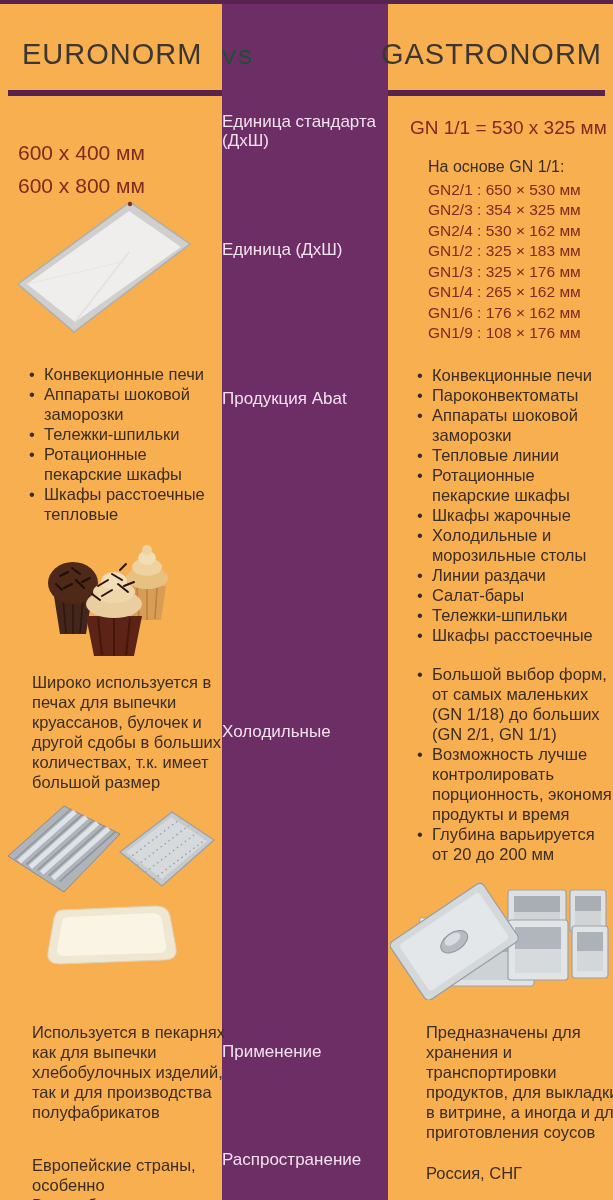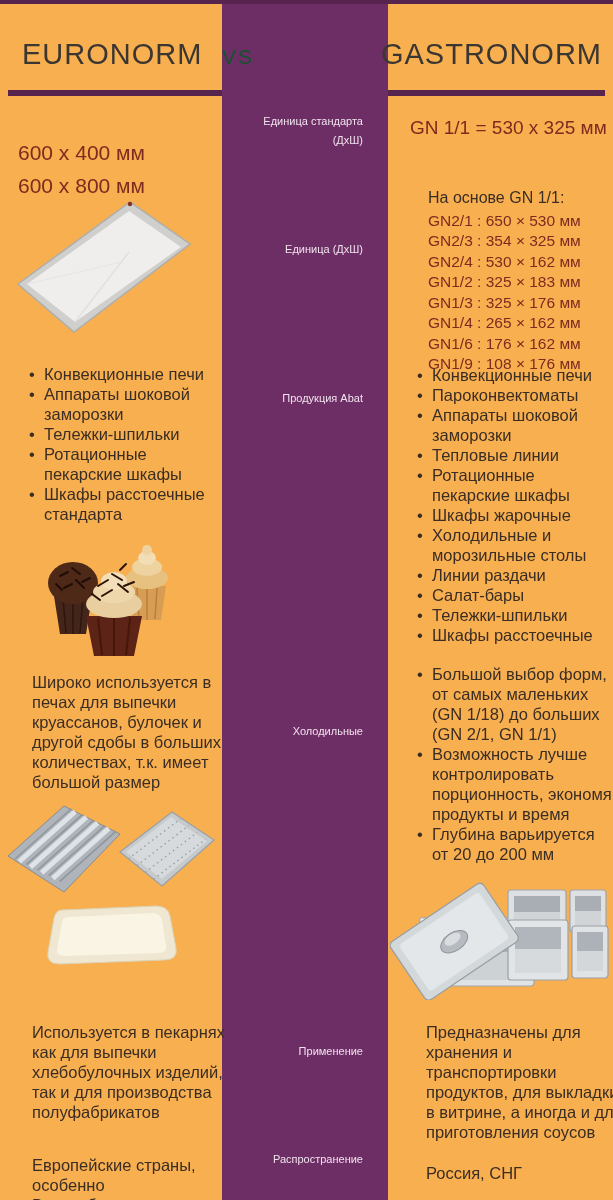--- a/index.html
+++ b/index.html
@@ -12,27 +12,27 @@
   .top-strip{position:absolute;top:0;left:0;width:613px;height:4px;background:#57244E;}
   .mid-col{position:absolute;top:0;left:222px;width:166px;height:1200px;background:#6D2E65;}
   .hdr{position:absolute;top:38px;font-size:29px;font-weight:500;letter-spacing:1px;color:#3B3631;white-space:nowrap;}
   .hdr-left{left:22px;}
   .hdr-right{right:11px;text-align:right;}
   .hdr-vs{position:absolute;top:45px;left:222px;width:166px;text-align:left;font-size:21px;letter-spacing:2px;color:#14532d;}
   .rule{position:absolute;top:90px;height:6px;background:#57244E;}
   .rule-left{left:8px;width:214px;}
   .rule-right{left:388px;width:217px;}
   .c-label{
-    position:absolute;left:222px;width:166px;box-sizing:border-box;padding:0 25px;
-    text-align:right;color:#F1E2EE;font-size:11px;line-height:19px;
+    position:absolute;left:222px;width:166px;box-sizing:border-box;padding:0 0;
+    text-align:left;color:#F1E2EE;font-size:17px;line-height:19px;
   }
   .maroon{color:#7D2B1E;}
   .sizes{position:absolute;left:18px;top:114px;font-size:21px;line-height:33px;margin-top:22px;}
   .gn-size{position:absolute;left:410px;top:117px;font-size:19px;white-space:nowrap;}
-  .gn-var{position:absolute;left:428px;top:157px;font-size:15.5px;line-height:20.5px;margin-top:31px;}
+  .gn-var{position:absolute;left:428px;top:157px;font-size:15.5px;line-height:20.5px;}
   .gn-var-title{color:#3A2D23;font-size:16px;margin-bottom:2px;}
   ul.blist{list-style:none;margin:8px;padding:0;font-size:16.5px;line-height:20px;}
   ul.blist li{position:relative;padding-left:16px;}
   ul.blist li::before{content:"•";position:absolute;left:1px;top:0;}
   .l-products{position:absolute;left:20px;top:356px;width:182px;}
   .r-products{position:absolute;left:408px;top:357px;width:192px;}
   .r-features{position:absolute;left:408px;top:656px;width:198px;font-size:16.5px;line-height:19.5px;}
   .para{position:absolute;font-size:16.5px;line-height:20px;margin:16px;}
   .l-features{left:16px;top:656px;width:192px;}
   .l-application{left:16px;top:1006px;width:212px;}
@@ -78,21 +78,21 @@
     <line x1="63" y1="130" x2="117" y2="60" stroke="#e2e1df" stroke-width="1.5"></line>
     <line x1="15" y1="92" x2="110" y2="70" stroke="#e6e5e3" stroke-width="1.2"></line>
     <circle cx="118" cy="12" r="2.2" fill="#8a2f1f"></circle>
   </svg>
 
   <ul class="blist l-products">
       <li>Конвекционные печи</li>
       <li>Аппараты шоковой заморозки</li>
       <li>Тележки-шпильки</li>
       <li>Ротационные пекарские шкафы</li>
-      <li>Шкафы расстоечные стандарта</li>
+      <li>Шкафы расстоечные тепловые</li>
     </ul>
 
   <svg class="img img-cupcakes" width="166" height="142" viewBox="0 0 166 142">
 
     <polygon points="22,76 60,76 54,114 28,114" fill="#44251a"></polygon>
     <line x1="31" y1="78" x2="34" y2="113" stroke="#2e1610" stroke-width="1.5"></line>
     <line x1="41" y1="78" x2="41" y2="114" stroke="#2e1610" stroke-width="1.5"></line>
     <line x1="51" y1="78" x2="48" y2="113" stroke="#2e1610" stroke-width="1.5"></line>
     <ellipse cx="41" cy="63" rx="25" ry="21" fill="#4e2918"></ellipse>
     <g stroke="#1f0d06" stroke-width="2" stroke-linecap="round">

